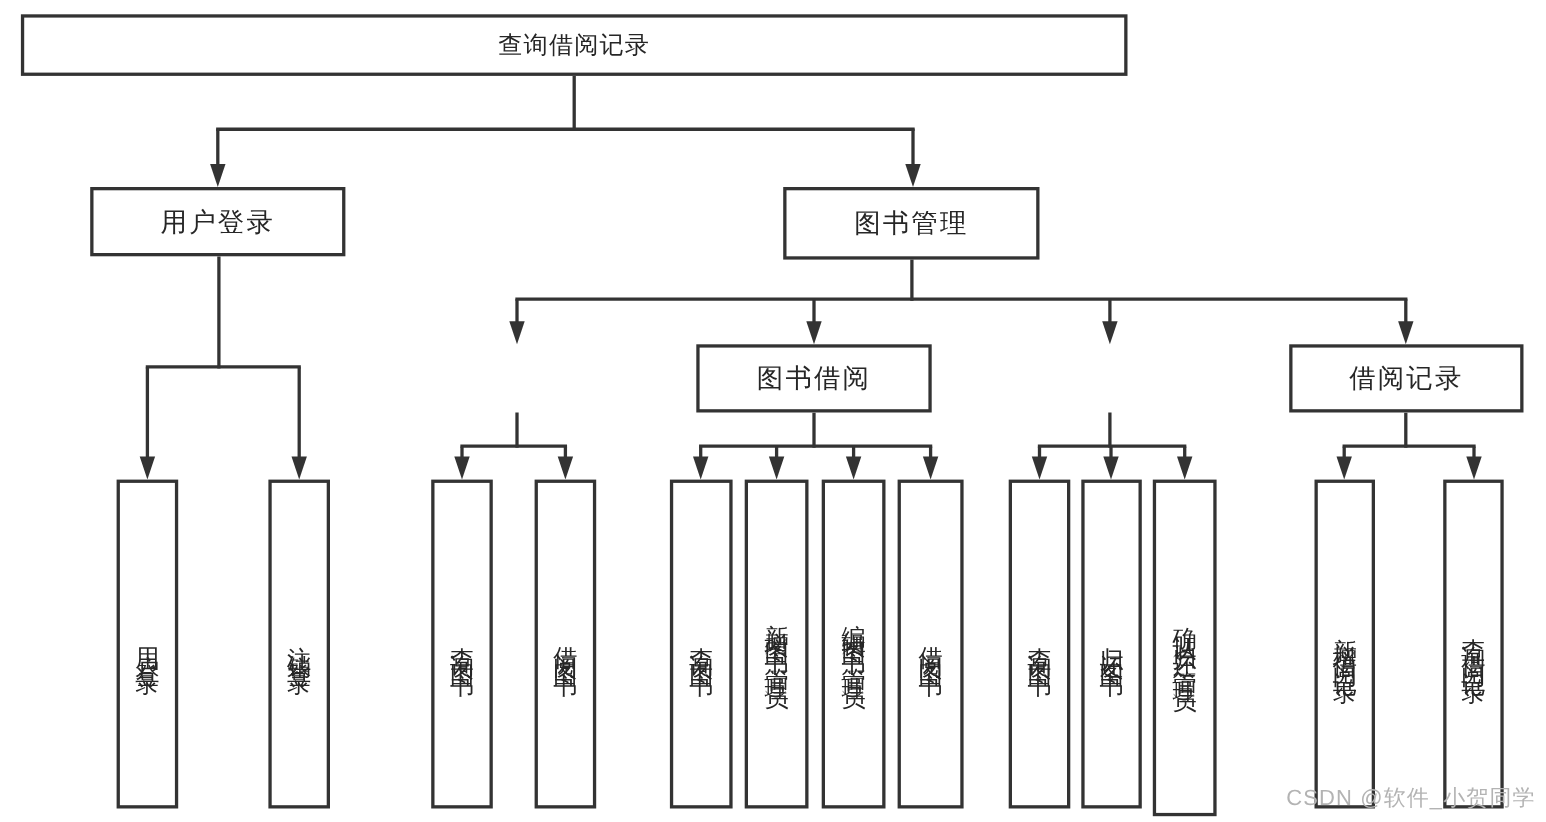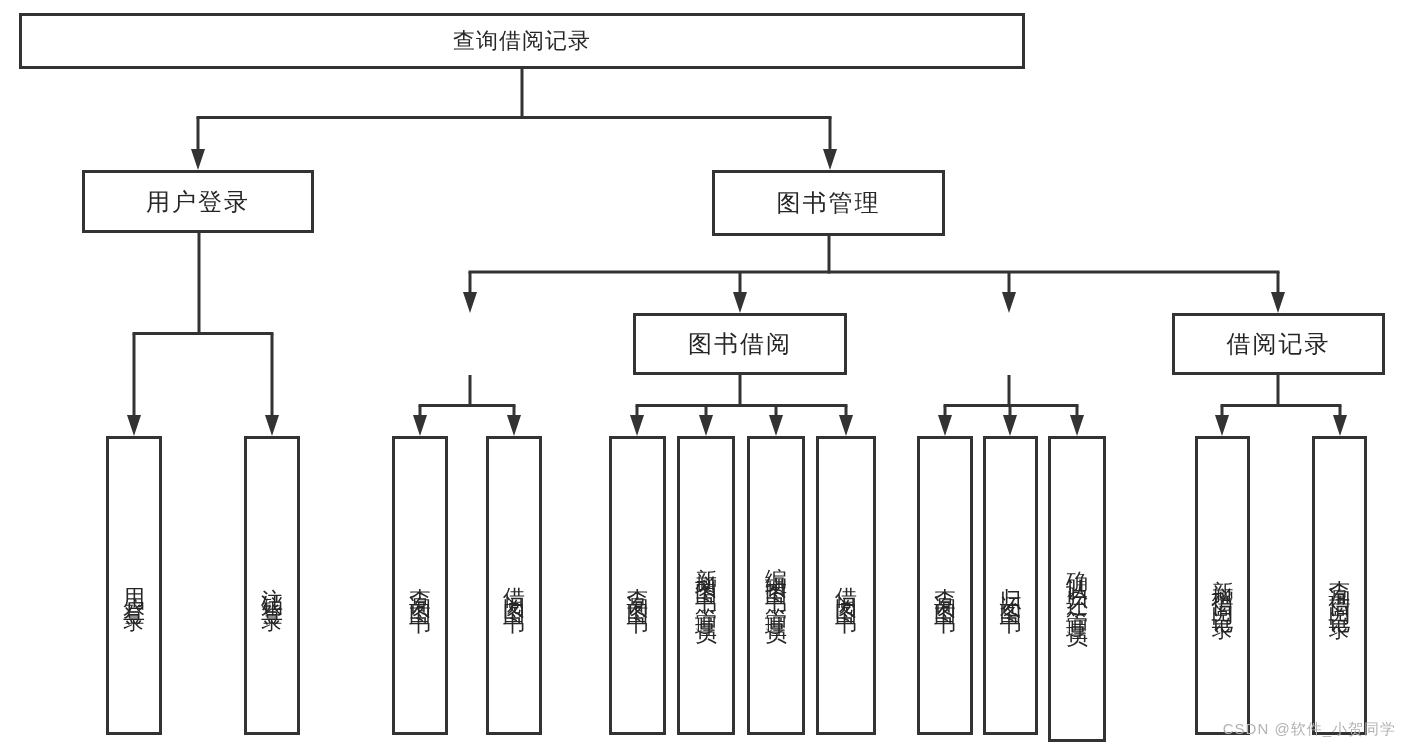--- a/index.html
+++ b/index.html
@@ -62,21 +62,21 @@
     font-size: 22px;
     letter-spacing: 8px;
     line-height: 1;
     color: var(--text-color);
     white-space: nowrap;
   }
   .watermark {
     position: absolute;
     right: 9px;
     bottom: 8px;
-    font-size: 15px;
+    font-size: 20px;
     letter-spacing: 1px;
     color: var(--watermark-color);
     white-space: nowrap;
   }
 </style>
 </head>
 <body>
 
 <div class="canvas">
 

